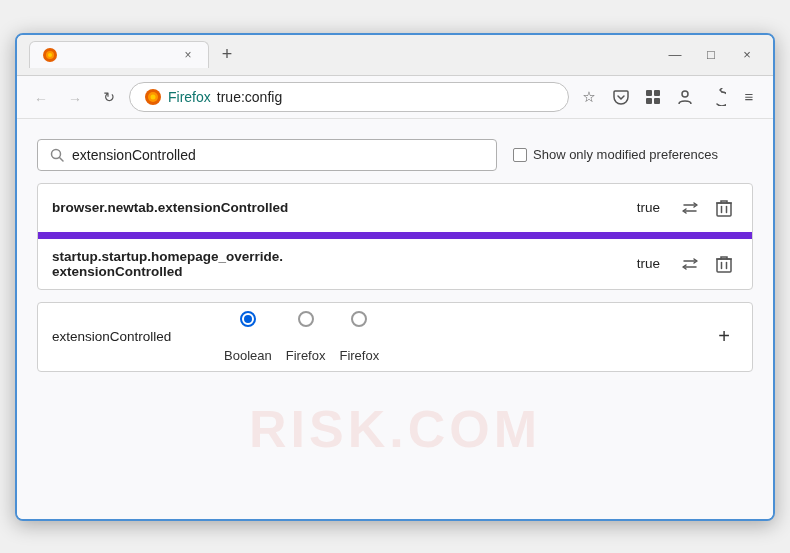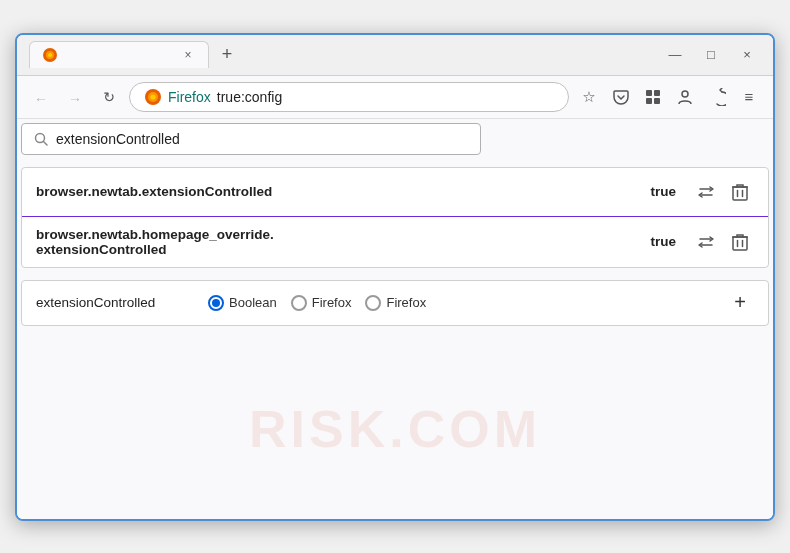--- a/index.html
+++ b/index.html
@@ -145,21 +145,21 @@
       justify-content: center;
       border-radius: 50%;
       cursor: pointer;
       color: #555;
       font-size: 15px;
     }
 
     
     .content-area {
       background: #f9f9fb;
-      padding: 4px;
+      padding: 20px;
       min-height: 400px;
     }
 
     
     .search-row {
       display: flex;
       align-items: center;
       gap: 16px;
       margin-bottom: 12px;
     }
@@ -203,34 +203,34 @@
       border: 1px solid #d0d0d0;
       border-radius: 4px;
       background: white;
       overflow: hidden;
       margin-bottom: 12px;
     }
     .table-row {
       display: flex;
       align-items: center;
       padding: 10px 14px;
-      border-bottom: 1px solid #6d28d9;
+      border-bottom: 7px solid #6d28d9;
       gap: 8px;
     }
     .table-row:last-child {
       border-bottom: none;
     }
     .pref-name {
       font-weight: 700;
       font-size: 13.5px;
       color: #222;
       flex: 1;
     }
     .pref-value {
-      font-weight: 700;
+      font-weight: 400;
       font-size: 13.5px;
       color: #222;
       margin-right: 8px;
     }
     .row-actions {
       display: flex;
       align-items: center;
       gap: 6px;
     }
     .action-btn {
@@ -263,23 +263,24 @@
       min-width: 160px;
     }
     .radio-group {
       display: flex;
       align-items: center;
       gap: 14px;
     }
     .radio-option {
       display: flex;
       align-items: center;
-      gap: 5px;
+      gap: 21px;
       font-size: 13px;
       color: #333;
+      flex-direction: column;
     }
     .radio-circle {
       width: 16px;
       height: 16px;
       border-radius: 50%;
       border: 2px solid #999;
       display: flex;
       align-items: center;
       justify-content: center;
       flex-shrink: 0;
@@ -404,20 +405,24 @@
 
     <div class="watermark">RISK.COM</div>
 
     <div class="search-row">
       <div class="search-box">
         <svg width="14" height="14" viewBox="0 0 14 14">
           <circle cx="6" cy="6" r="4.5" fill="none" stroke="#888" stroke-width="1.5"></circle>
           <line x1="9.5" y1="9.5" x2="13" y2="13" stroke="#888" stroke-width="1.5" stroke-linecap="round"></line>
         </svg>
         <input type="text" value="extensionControlled" style="">
+      </div>
+      <div class="show-modified">
+        <div class="checkbox-custom"></div>
+        <span>Show only modified preferences</span>
       </div>
     </div>
 
     <div class="results-table">
 
       <div class="table-row">
         <span class="pref-name">browser.newtab.extensionControlled</span>
         <span class="pref-value">true</span>
         <div class="row-actions">
           <button class="action-btn" title="Toggle">
@@ -433,21 +438,21 @@
               <line x1="0" y1="4" x2="16" y2="4" stroke="#555" stroke-width="1.5"></line>
               <line x1="5.5" y1="7.5" x2="5.5" y2="13.5" stroke="#555" stroke-width="1.5" stroke-linecap="round"></line>
               <line x1="10.5" y1="7.5" x2="10.5" y2="13.5" stroke="#555" stroke-width="1.5" stroke-linecap="round"></line>
             </svg>
           </button>
         </div>
       </div>
 
       <div class="table-row">
         <span class="pref-name">
-          <span>browser.newtab.homepage_override.</span><br>
+          <span>startup.startup.homepage_override.</span><br>
           <span>extensionControlled</span>
         </span>
         <span class="pref-value">true</span>
         <div class="row-actions">
           <button class="action-btn" title="Toggle">
             <svg width="18" height="18" viewBox="0 0 18 18">
               <path d="M3 6h12M3 12h12" stroke="#555" stroke-width="1.5" stroke-linecap="round"></path>
               <path d="M13 4l3 2-3 2M5 10l-3 2 3 2" fill="none" stroke="#555" stroke-width="1.5" stroke-linecap="round" stroke-linejoin="round"></path>
             </svg>
           </button>

